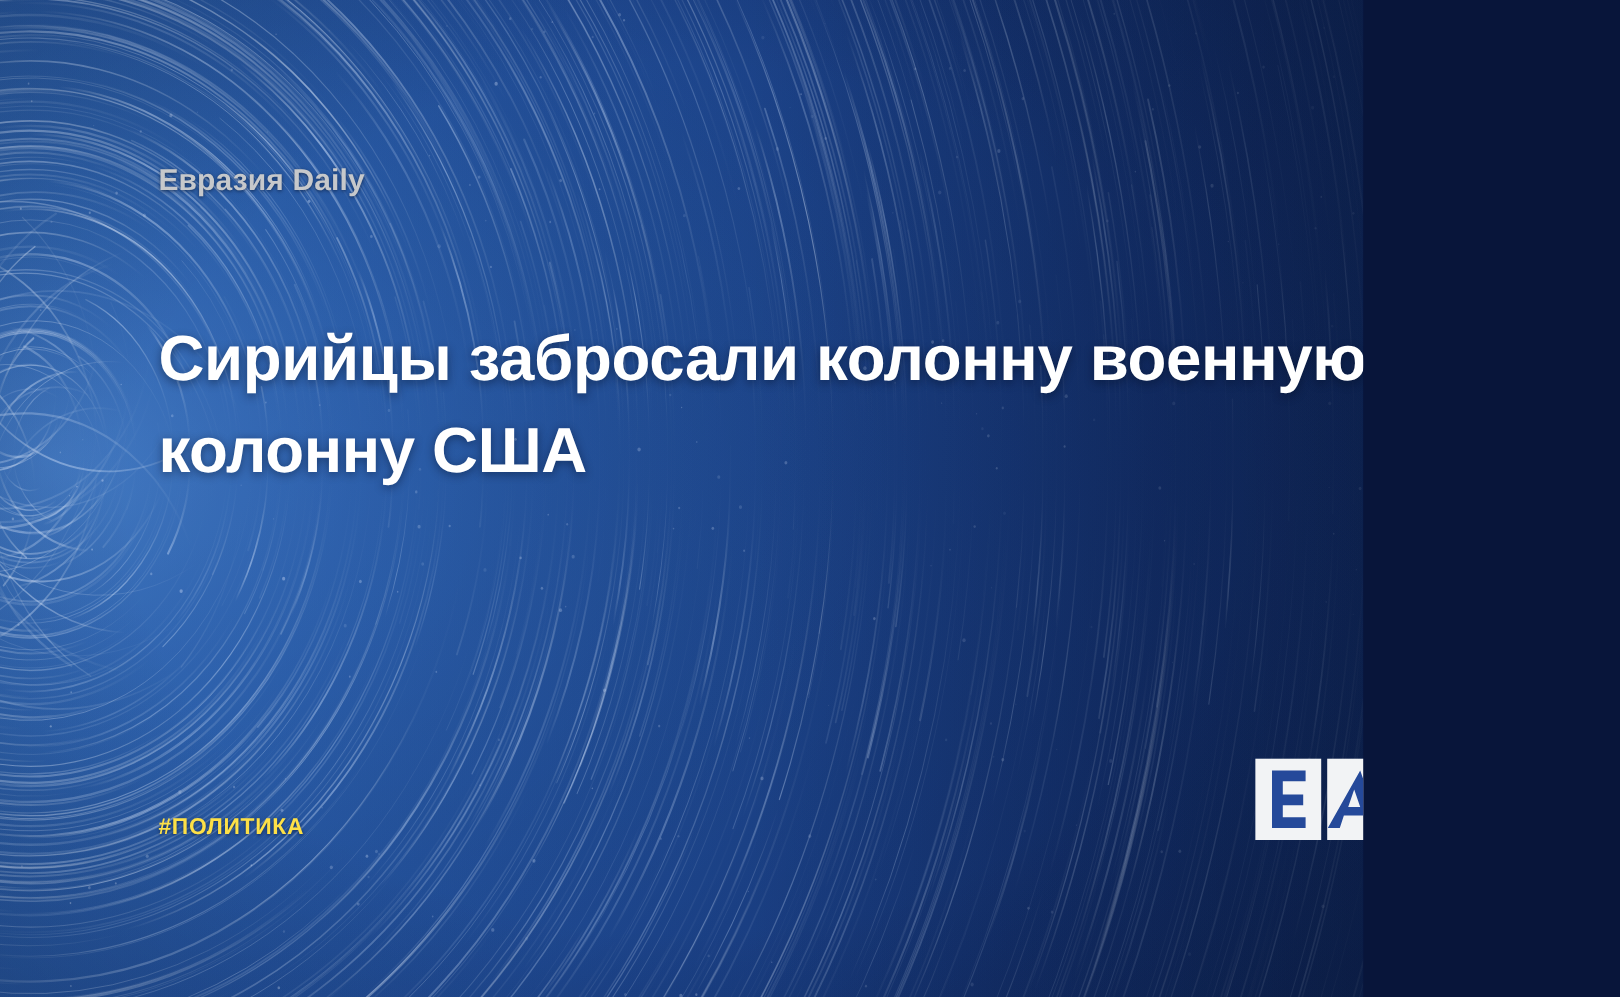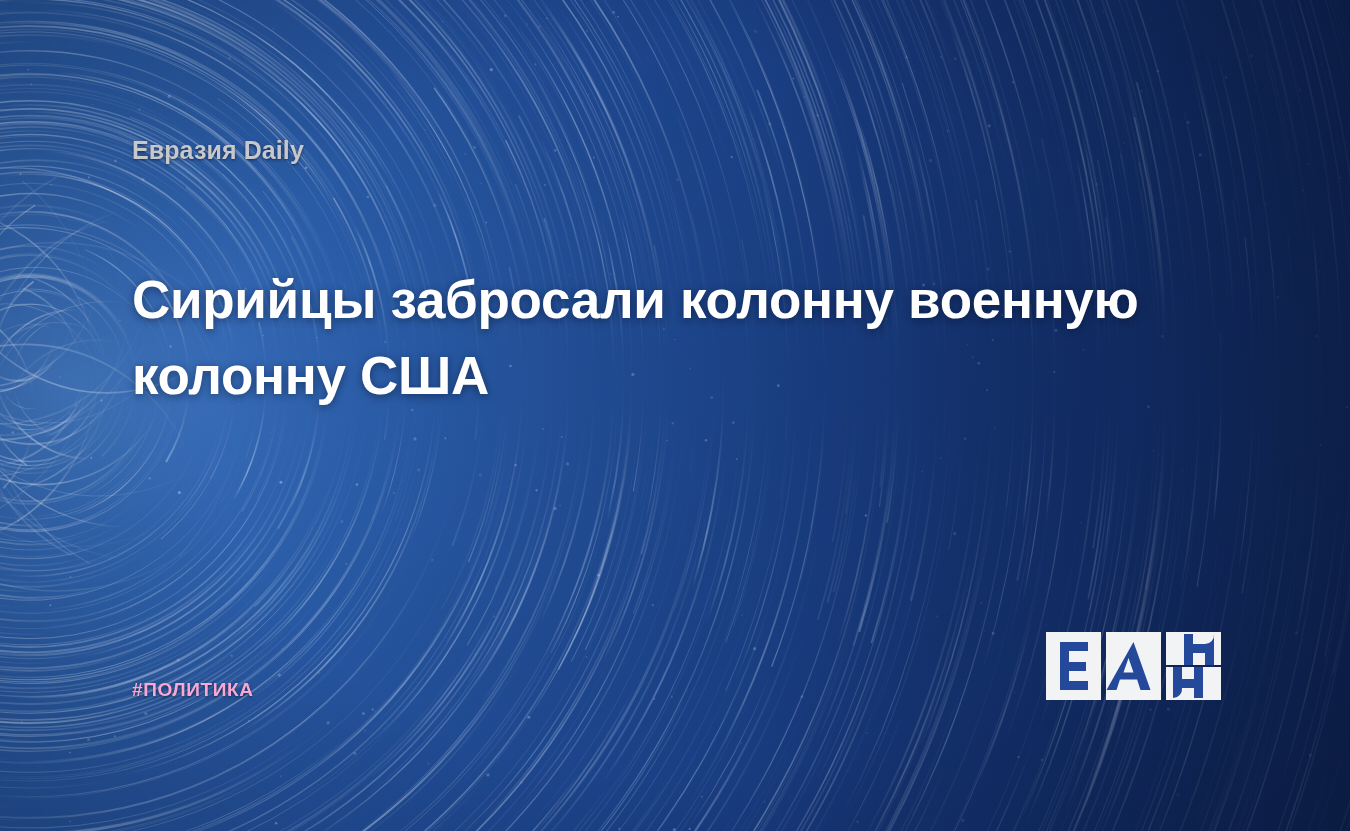--- a/index.html
+++ b/index.html
@@ -8,21 +8,21 @@
     padding: 0;
     background: #08153a;
   }
   body {
     font-family: "Liberation Sans", sans-serif;
   }
 
   
   .card {
     position: relative;
-    width: 1350px;
+    width: 1136px;
     height: 831px;
     overflow: hidden;
     background: #0b1f52;
     user-select: none;
   }
 
   
   .bg-base {
     position: absolute;
     inset: 0;
@@ -81,21 +81,21 @@
     text-shadow: 0 2px 8px rgba(3,10,30,0.45);
   }
 
   .hashtag {
     position: absolute;
     left: 132px;
     top: 679px;
     font-size: 19px;
     font-weight: bold;
     letter-spacing: 0.6px;
-    color: #f9a8d4;
+    color: #fde047;
     white-space: nowrap;
     text-shadow: 0 1px 3px rgba(2,8,24,0.55);
   }
 
   
   .logo {
     position: absolute;
     left: 1046px;
     top: 632px;
     width: 176px;

